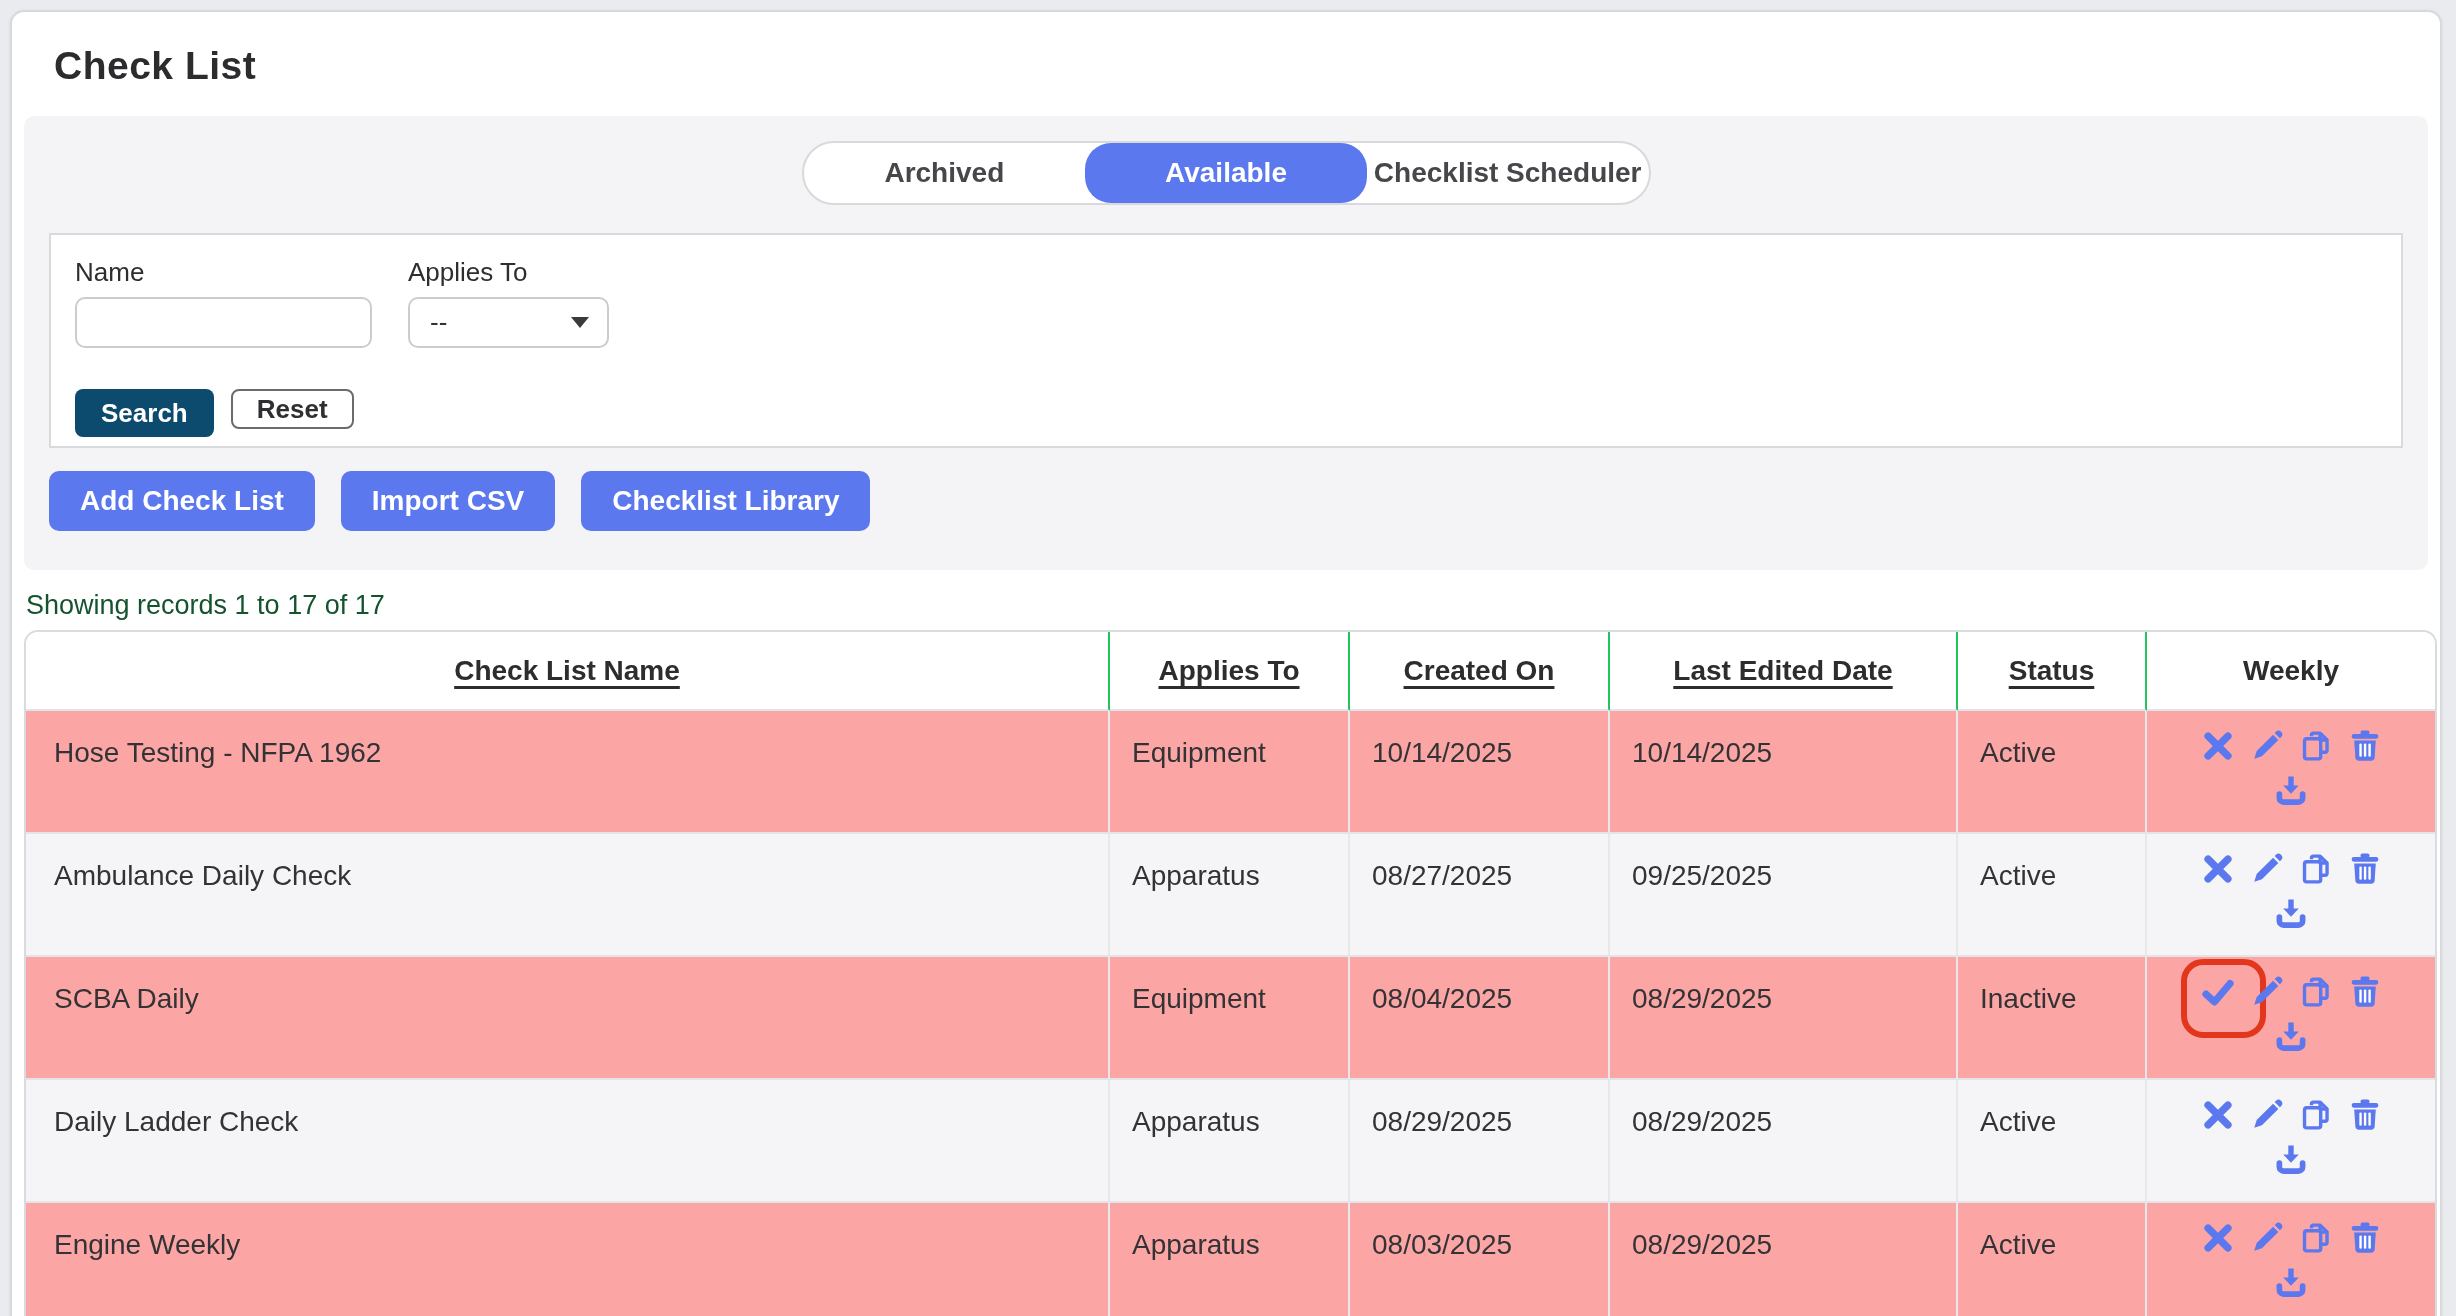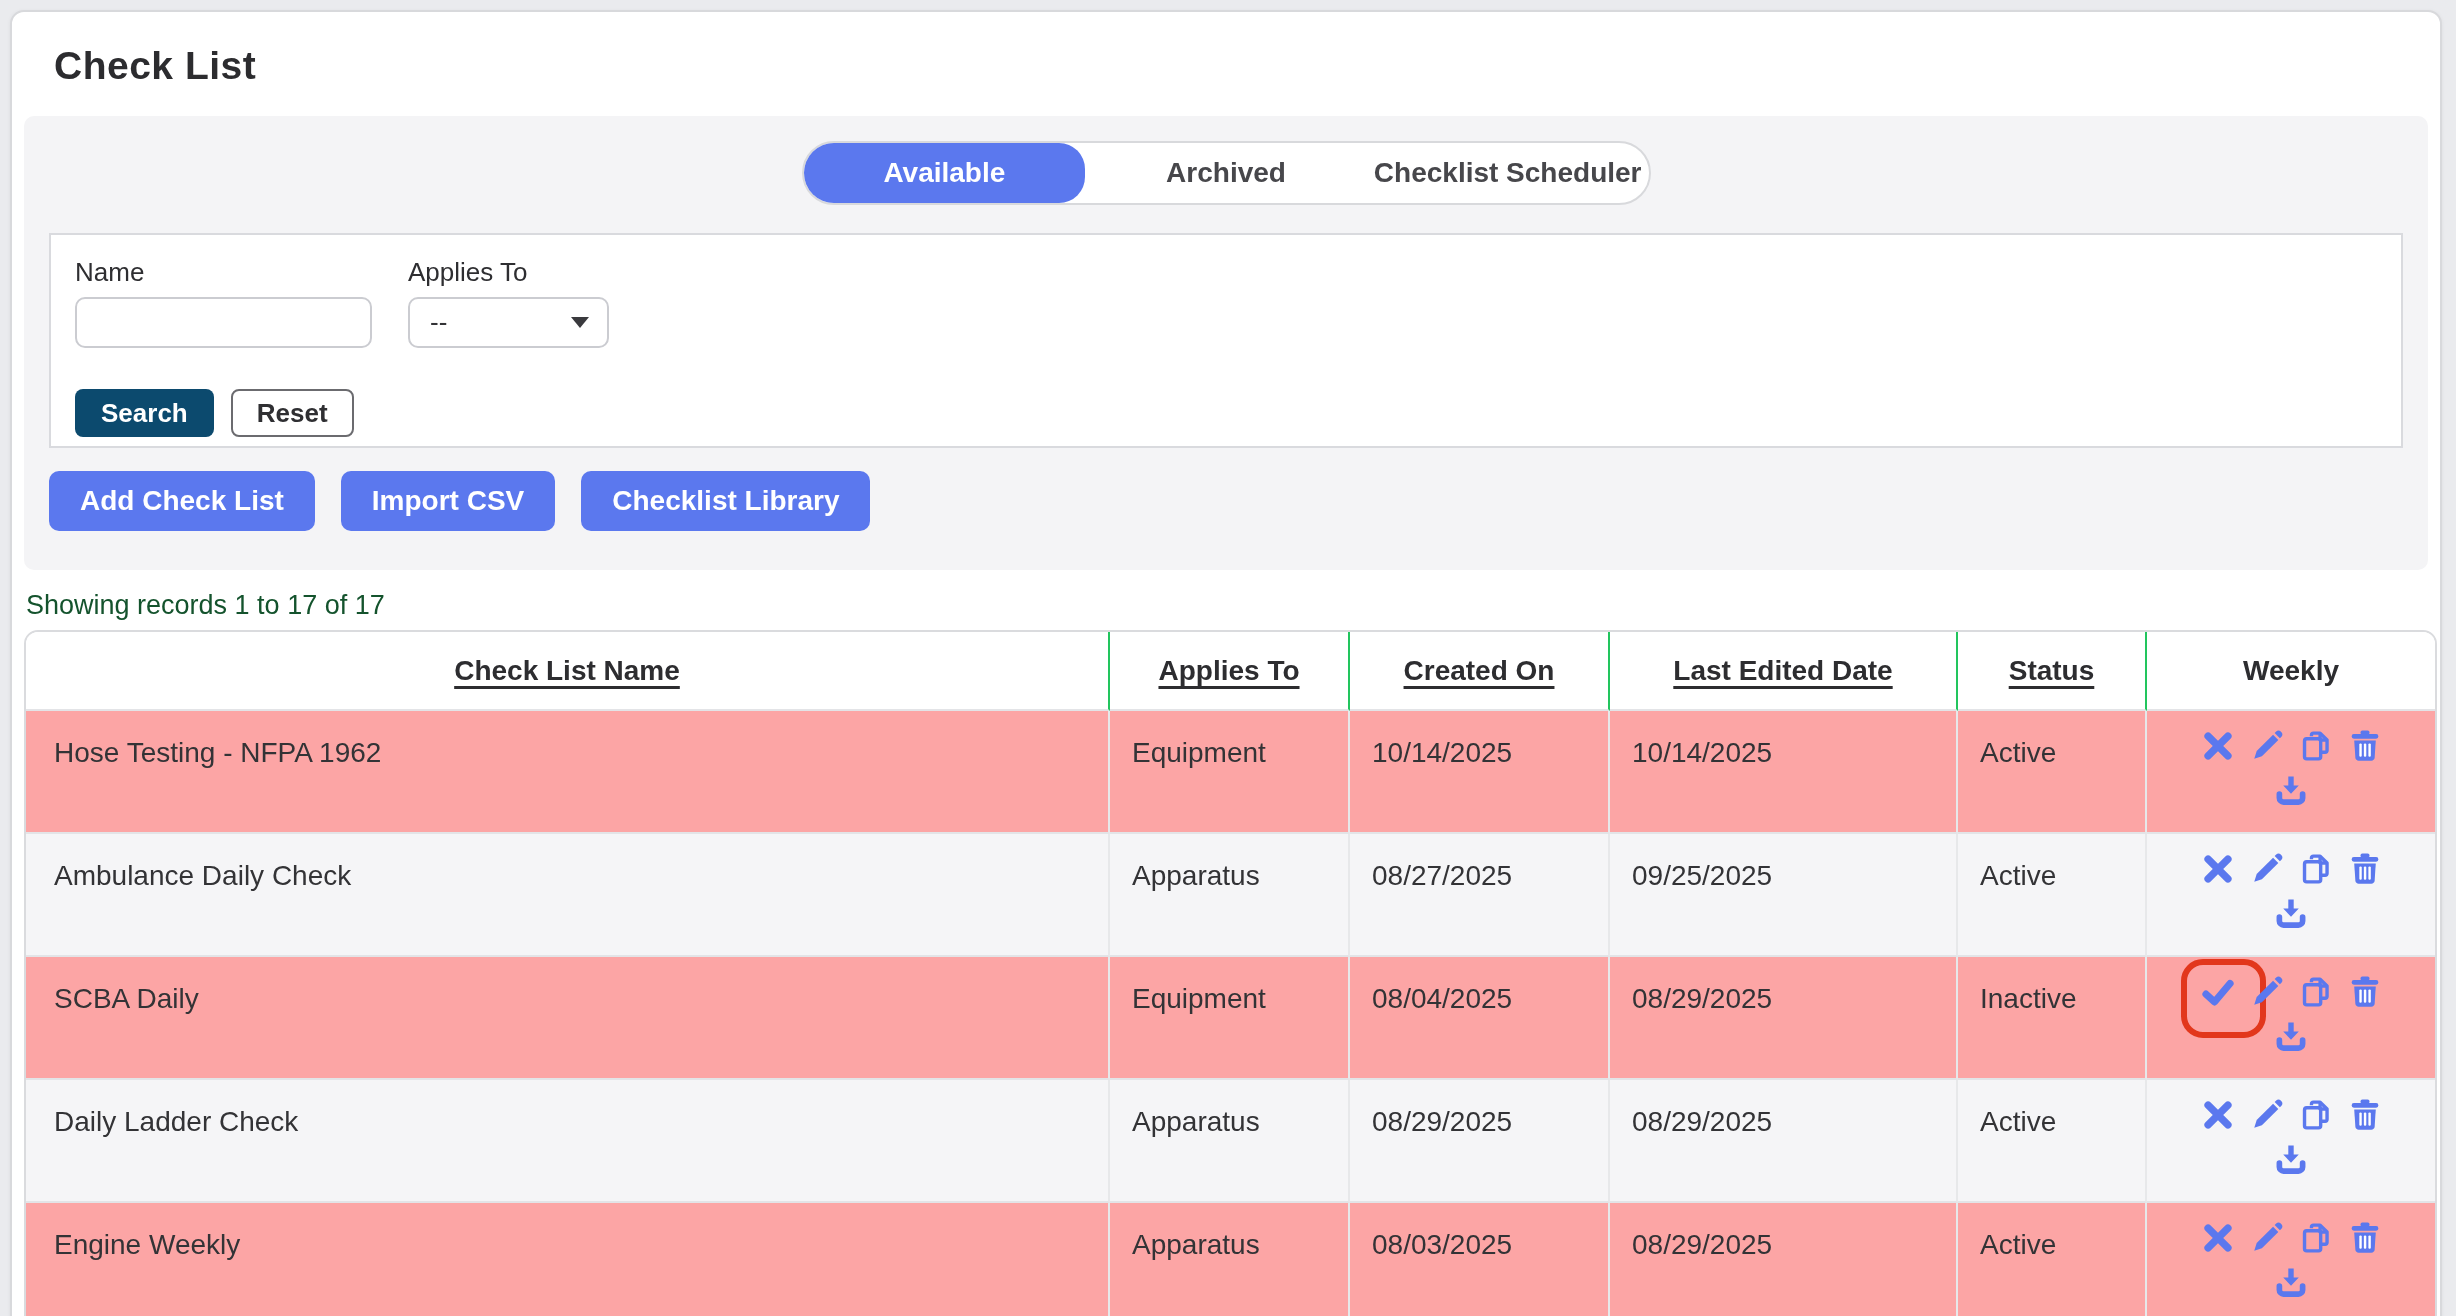--- a/index.html
+++ b/index.html
@@ -110,21 +110,21 @@
   }
   .btn-primary-sm {
     background: #0c4a6e; color: #fff;
     border: none; border-radius: 8px;
     height: 48px; padding: 0 26px;
     font-size: 26px;
   }
   .btn-outline-sm {
     background: #fff; color: #2f2f32;
     border: 2px solid #6b6b6f; border-radius: 8px;
-    height: 48px; padding: 0 24px;
+    height: 40px; padding: 0 24px;
     font-size: 26px;
   }
   .panel-actions { margin-top: 23px; display: flex; gap: 26px; }
   .btn-primary-lg {
     background: #5b78ee; color: #fff;
     border: none; border-radius: 10px;
     height: 60px; padding: 0 31px;
     font-size: 28px;
   }
   
@@ -196,22 +196,22 @@
 </head>
 <body>
 
 <div class="card">
 
   <h1 class="page-title">Check List</h1>
 
   <div class="panel">
 
     <div class="tabs">
+      <div class="tab">Archived</div>
       <div class="tab active">Available</div>
-      <div class="tab">Archived</div>
       <div class="tab">Checklist Scheduler</div>
     </div>
 
     <div class="filter-box">
       <div class="fields">
         <div>
           <label class="field-label">Name</label>
           <input class="text-input" type="text" value="" style="">
         </div>
         <div>

